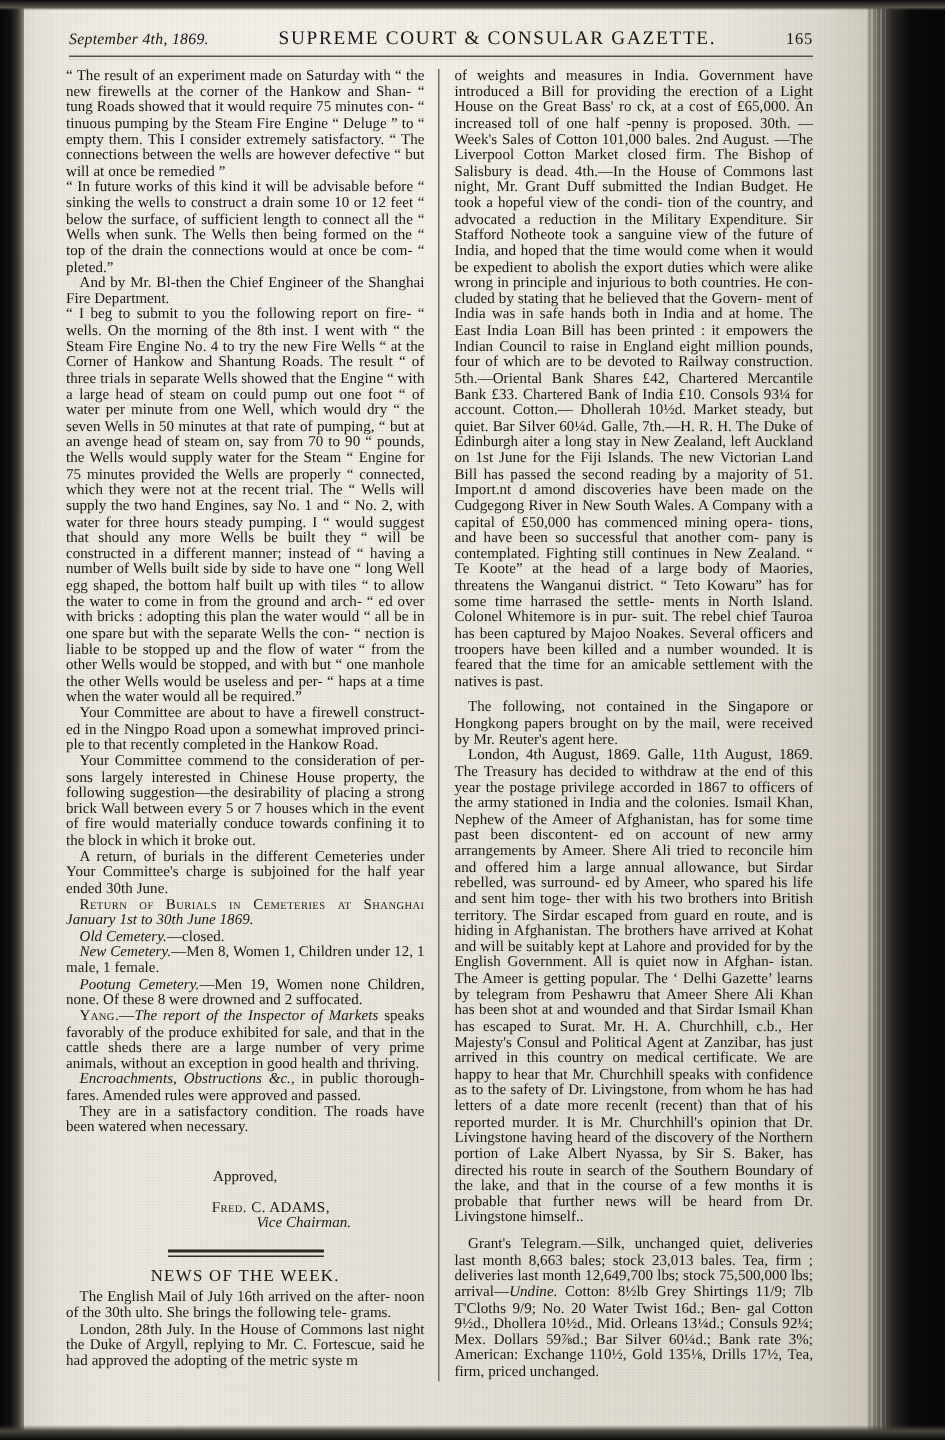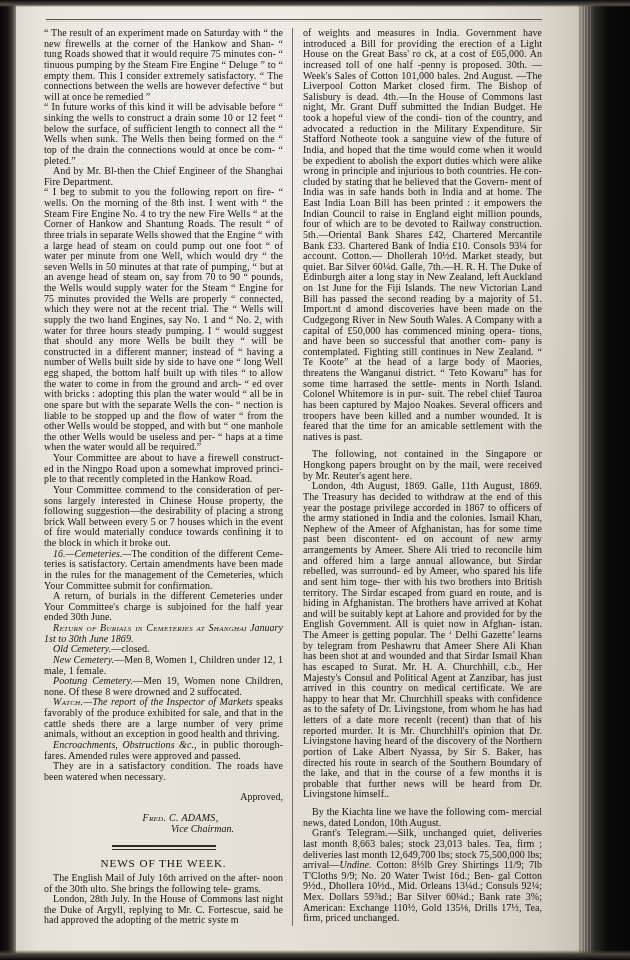--- a/index.html
+++ b/index.html
@@ -49,22 +49,22 @@
   .col{width:239px;}
   .col-l{padding-right:9px;}
   .col-r{padding-left:10px;border-left:1px solid rgba(40,36,30,.62);}
 
   p{margin:0;font-size:10px;line-height:10.62px;text-align:justify;
     text-justify:inter-word;hyphens:manual;letter-spacing:.04px;}
   p.ind{text-indent:9px;}
   p.noind{text-indent:0;}
   .q{text-indent:0;}
   .it{font-style:italic;}
-  .sc{font-variant:small-caps;letter-spacing:.3px;font-style:italic;}
-  .sig{text-align:right;text-indent:0;margin-top:10px;}
+  .sc{font-variant:small-caps;letter-spacing:.3px;}
+  .sig{text-align:center;text-indent:0;margin-top:22px;}
   .sig2{text-align:center;text-indent:0;padding-left:34px;margin-top:10px;}
   .sig3{text-align:center;text-indent:0;padding-left:78px;font-style:italic;}
 
   .divider{width:104px;margin:11px auto 8px auto;border-top:2.4px solid #2e2b25;
            border-bottom:0.9px solid #2e2b25;height:2px;}
   .sec-head{text-align:center;text-indent:0;font-size:11.2px;letter-spacing:.9px;
             margin:0 0 4px 0;}
 
   .gap{height:7px;}
 
@@ -80,47 +80,51 @@
 <div id="page">
 
   <div class="paper"></div>
   <div class="edge-left"></div>
   <div class="edge-right"></div>
   <div class="edge-top"></div>
   <div class="edge-bottom"></div>
 
   <div class="sheet">
 
+    <div class="masthead">
+      <div class="mh-date">September 4th, 1869.</div>
+      <div class="mh-title">SUPREME COURT &amp; CONSULAR GAZETTE.</div>
+      <div class="mh-page">165</div>
+    </div>
     <div class="rule-head"></div>
     <div class="rule-head2"></div>
 
     <div class="cols">
 
       <div class="col col-l">
 
         <p class="q">“ The result of an experiment made on Saturday with “ the new firewells at the corner of the Hankow and Shan- “ tung Roads showed that it would require 75 minutes con- “ tinuous pumping by the Steam Fire Engine “ Deluge ” to “ empty them. This I consider extremely satisfactory. “ The connections between the wells are however defective “ but will at once be remedied ”</p>
         <p class="q">“ In future works of this kind it will be advisable before “ sinking the wells to construct a drain some 10 or 12 feet “ below the surface, of sufficient length to connect all the “ Wells when sunk. The Wells then being formed on the “ top of the drain the connections would at once be com- “ pleted.”</p>
         <p class="ind">And by Mr. Bl-then the Chief Engineer of the Shanghai Fire Department.</p>
         <p class="q">“ I beg to submit to you the following report on fire- “ wells. On the morning of the 8th inst. I went with “ the Steam Fire Engine No. 4 to try the new Fire Wells “ at the Corner of Hankow and Shantung Roads. The result “ of three trials in separate Wells showed that the Engine “ with a large head of steam on could pump out one foot “ of water per minute from one Well, which would dry “ the seven Wells in 50 minutes at that rate of pumping, “ but at an avenge head of steam on, say from 70 to 90 “ pounds, the Wells would supply water for the Steam “ Engine for 75 minutes provided the Wells are properly “ connected, which they were not at the recent trial. The “ Wells will supply the two hand Engines, say No. 1 and “ No. 2, with water for three hours steady pumping. I “ would suggest that should any more Wells be built they “ will be constructed in a different manner; instead of “ having a number of Wells built side by side to have one “ long Well egg shaped, the bottom half built up with tiles “ to allow the water to come in from the ground and arch- “ ed over with bricks : adopting this plan the water would “ all be in one spare but with the separate Wells the con- “ nection is liable to be stopped up and the flow of water “ from the other Wells would be stopped, and with but “ one manhole the other Wells would be useless and per- “ haps at a time when the water would all be required.”</p>
         <p class="ind">Your Committee are about to have a firewell construct- ed in the Ningpo Road upon a somewhat improved princi- ple to that recently completed in the Hankow Road.</p>
         <p class="ind">Your Committee commend to the consideration of per- sons largely interested in Chinese House property, the following suggestion—the desirability of placing a strong brick Wall between every 5 or 7 houses which in the event of fire would materially conduce towards confining it to the block in which it broke out.</p>
 
-        <p class="ind"><span class="it">16.—Cemeteries.—</span><span>The condition of the different Ceme- teries is satisfactory. Certain amendments have been made in the rules for the management of the Cemeteries, which Your Committee submit for confirmation.</span></p>
 
         <p class="ind">A return, of burials in the different Cemeteries under Your Committee's charge is subjoined for the half year ended 30th June.</p>
 
         <p class="ind"><span class="sc">Return of Burials in Cemeteries at Shanghai</span> <span class="it">January 1st to 30th June 1869.</span></p>
 
         <p class="ind"><span class="it">Old Cemetery.</span><span>—closed.</span></p>
 
         <p class="ind"><span class="it">New Cemetery.</span><span>—Men 8, Women 1, Children under 12, 1 male, 1 female.</span></p>
 
         <p class="ind"><span class="it">Pootung Cemetery.</span><span>—Men 19, Women none Children, none. Of these 8 were drowned and 2 suffocated.</span></p>
 
-        <p class="ind"><span class="sc">Watch.—</span><span class="it">The report of the Inspector of Markets</span><span> speaks favorably of the produce exhibited for sale, and that in the cattle sheds there are a large number of very prime animals, without an exception in good health and thriving.</span></p>
+        <p class="ind"><span class="sc">Yang.—</span><span class="it">The report of the Inspector of Markets</span><span> speaks favorably of the produce exhibited for sale, and that in the cattle sheds there are a large number of very prime animals, without an exception in good health and thriving.</span></p>
 
 
         <p class="ind"><span class="it">Encroachments, Obstructions &amp;c.,</span><span> in public thorough- fares. Amended rules were approved and passed.</span></p>
 
         <p class="ind">They are in a satisfactory condition. The roads have been watered when necessary.</p>
 
 
         <p class="sig">Approved,</p>
         <p class="sig2"><span class="sc">Fred. C. ADAMS,</span></p>
         <p class="sig3">Vice Chairman.</p>
@@ -137,21 +141,20 @@
 
         <p class="noind">of weights and measures in India. Government have introduced a Bill for providing the erection of a Light House on the Great Bass' ro ck, at a cost of £65,000. An increased toll of one half -penny is proposed. 30th. —Week's Sales of Cotton 101,000 bales. 2nd August. —The Liverpool Cotton Market closed firm. The Bishop of Salisbury is dead. 4th.—In the House of Commons last night, Mr. Grant Duff submitted the Indian Budget. He took a hopeful view of the condi- tion of the country, and advocated a reduction in the Military Expenditure. Sir Stafford Notheote took a sanguine view of the future of India, and hoped that the time would come when it would be expedient to abolish the export duties which were alike wrong in principle and injurious to both countries. He con- cluded by stating that he believed that the Govern- ment of India was in safe hands both in India and at home. The East India Loan Bill has been printed : it empowers the Indian Council to raise in England eight million pounds, four of which are to be devoted to Railway construction. 5th.—Oriental Bank Shares £42, Chartered Mercantile Bank £33. Chartered Bank of India £10. Consols 93¼ for account. Cotton.— Dhollerah 10½d. Market steady, but quiet. Bar Silver 60¼d. Galle, 7th.—H. R. H. The Duke of Edinburgh aiter a long stay in New Zealand, left Auckland on 1st June for the Fiji Islands. The new Victorian Land Bill has passed the second reading by a majority of 51. Import.nt d amond discoveries have been made on the Cudgegong River in New South Wales. A Company with a capital of £50,000 has commenced mining opera- tions, and have been so successful that another com- pany is contemplated. Fighting still continues in New Zealand. “ Te Koote” at the head of a large body of Maories, threatens the Wanganui district. “ Teto Kowaru” has for some time harrased the settle- ments in North Island. Colonel Whitemore is in pur- suit. The rebel chief Tauroa has been captured by Majoo Noakes. Several officers and troopers have been killed and a number wounded. It is feared that the time for an amicable settlement with the natives is past.</p>
 
         <div class="gap"></div>
 
         <p class="ind">The following, not contained in the Singapore or Hongkong papers brought on by the mail, were received by Mr. Reuter's agent here.</p>
         <p class="ind">London, 4th August, 1869. Galle, 11th August, 1869. The Treasury has decided to withdraw at the end of this year the postage privilege accorded in 1867 to officers of the army stationed in India and the colonies. Ismail Khan, Nephew of the Ameer of Afghanistan, has for some time past been discontent- ed on account of new army arrangements by Ameer. Shere Ali tried to reconcile him and offered him a large annual allowance, but Sirdar rebelled, was surround- ed by Ameer, who spared his life and sent him toge- ther with his two brothers into British territory. The Sirdar escaped from guard en route, and is hiding in Afghanistan. The brothers have arrived at Kohat and will be suitably kept at Lahore and provided for by the English Government. All is quiet now in Afghan- istan. The Ameer is getting popular. The ‘ Delhi Gazette’ learns by telegram from Peshawru that Ameer Shere Ali Khan has been shot at and wounded and that Sirdar Ismail Khan has escaped to Surat. Mr. H. A. Churchhill, c.b., Her Majesty's Consul and Political Agent at Zanzibar, has just arrived in this country on medical certificate. We are happy to hear that Mr. Churchhill speaks with confidence as to the safety of Dr. Livingstone, from whom he has had letters of a date more recenlt (recent) than that of his reported murder. It is Mr. Churchhill's opinion that Dr. Livingstone having heard of the discovery of the Northern portion of Lake Albert Nyassa, by Sir S. Baker, has directed his route in search of the Southern Boundary of the lake, and that in the course of a few months it is probable that further news will be heard from Dr. Livingstone himself..</p>
 
         <div class="gap"></div>
 
-        <p class="ind">By the Kiachta line we have the following com- mercial news, dated London, 10th August.</p>
 
         <p class="ind"><span>Grant's Telegram.</span><span>—Silk, unchanged quiet, deliveries last month 8,663 bales; stock 23,013 bales. Tea, firm ; deliveries last month 12,649,700 lbs; stock 75,500,000 lbs; arrival—</span><span class="it">Undine.</span><span> Cotton: 8½lb Grey Shirtings 11/9; 7lb T'Cloths 9/9; No. 20 Water Twist 16d.; Ben- gal Cotton 9½d., Dhollera 10½d., Mid. Orleans 13¼d.; Consuls 92¼; Mex. Dollars 59⅞d.; Bar Silver 60¼d.; Bank rate 3%; American: Exchange 110½, Gold 135⅛, Drills 17½, Tea, firm, priced unchanged.</span></p>
       </div>
 
     </div>
   </div>
 
   <div class="grain"></div>
 </div>
 

